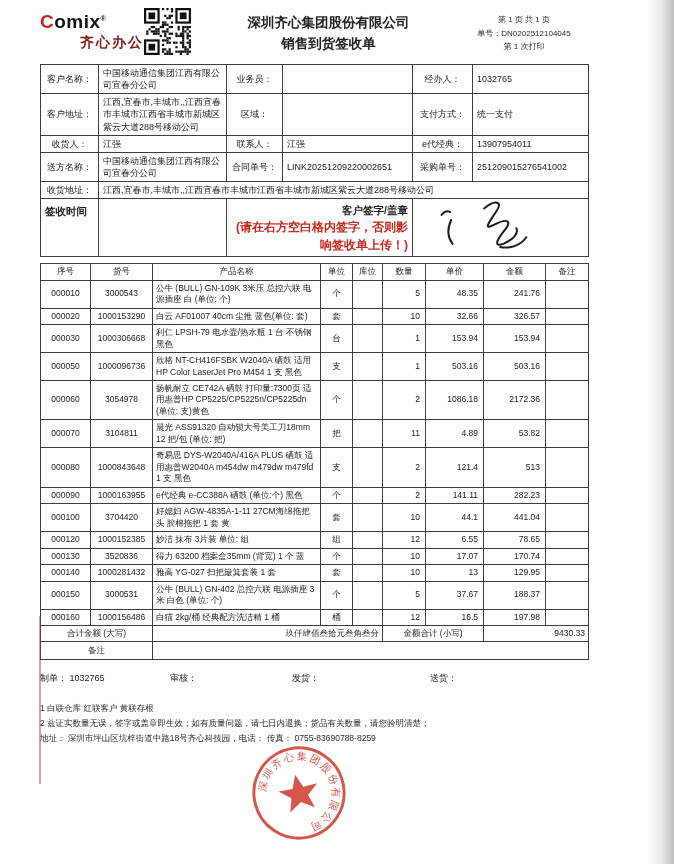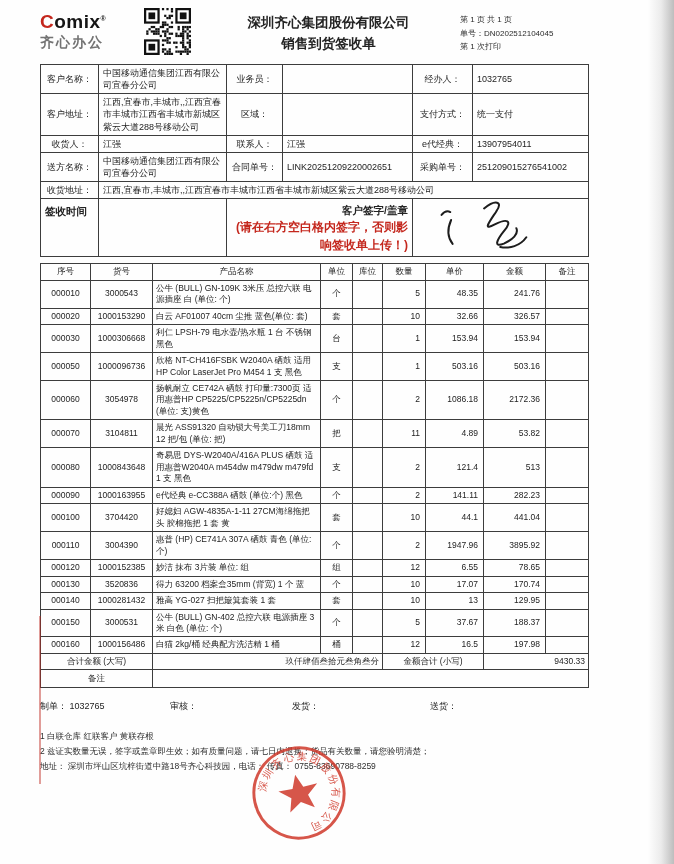--- a/index.html
+++ b/index.html
@@ -11,24 +11,24 @@
   .scan-edge{position:absolute;right:0;top:0;width:26px;height:100%;
     background:linear-gradient(to right,rgba(150,150,150,0) 0%,rgba(150,150,150,0.18) 50%,rgba(110,110,110,0.45) 100%);}
   .content{position:absolute;left:40px;top:8px;width:548px;}
 
   
   .hdr{display:flex;align-items:flex-start;height:54px;margin-bottom:2px;}
   .logo{width:104px;padding-top:4px;}
   .logo-word{font-weight:800;font-size:19px;letter-spacing:.5px;color:#151515;line-height:1;}
   .logo-word .c{color:#c4271d;}
   .logo-word sup{font-size:7px;}
-  .logo-sub{font-weight:700;font-size:14px;letter-spacing:2px;color:#737373;margin-top:3px;}
+  .logo-sub{font-weight:700;font-size:14px;letter-spacing:2px;color:#7f1d1d;margin-top:3px;text-align:right;}
   .qr{width:47px;height:47px;margin-right:6px;}
   .hdr-title{flex:1;text-align:center;font-weight:700;font-size:13.5px;line-height:1.55;padding-top:5px;}
-  .hdr-right{width:128px;text-align:left;font-size:8px;line-height:1.7;padding-top:5px;color:#2b2b2b;}
+  .hdr-right{width:128px;text-align:center;font-size:8px;line-height:1.7;padding-top:5px;color:#2b2b2b;}
 
   
   table{border-collapse:collapse;table-layout:fixed;width:548px;}
   td{border:1px solid #3d3d3d;padding:2px 4px;font-size:9px;line-height:1.35;vertical-align:middle;word-break:break-all;}
   .info td.lb{text-align:center;padding:2px 1px;}
   .info td.val{text-align:left;}
   .sign-label{font-weight:700;font-size:10.5px;vertical-align:top;padding-top:5px;}
   .sign-cell{vertical-align:top;padding-top:4px;}
   .sign-title{font-weight:700;font-size:10.5px;text-align:right;}
   .sign-note{color:#c4271d;font-weight:700;font-size:12px;text-align:right;margin-top:2px;line-height:1.45;}
@@ -390,31 +390,20 @@
             <td class="ctr">3704420</td>
             <td class="name">好媳妇 AGW-4835A-1-11 27CM海绵拖把头 胶棉拖把 1 套 黄</td>
             <td class="ctr">套</td>
             <td class="ctr"></td>
             <td class="num">10</td>
             <td class="num">44.1</td>
             <td class="num">441.04</td>
             <td></td>
           </tr>
 
-          <tr>
-            <td class="ctr">000110</td>
-            <td class="ctr">3004390</td>
-            <td class="name">惠普 (HP)  CE741A 307A 硒鼓 青色 (单位: 个)</td>
-            <td class="ctr">个</td>
-            <td class="ctr"></td>
-            <td class="num">2</td>
-            <td class="num">1947.96</td>
-            <td class="num">3895.92</td>
-            <td></td>
-          </tr>
 
           <tr>
             <td class="ctr">000120</td>
             <td class="ctr">1000152385</td>
             <td class="name">妙洁 抹布 3片装 单位: 组</td>
             <td class="ctr">组</td>
             <td class="ctr"></td>
             <td class="num">12</td>
             <td class="num">6.55</td>
             <td class="num">78.65</td>

